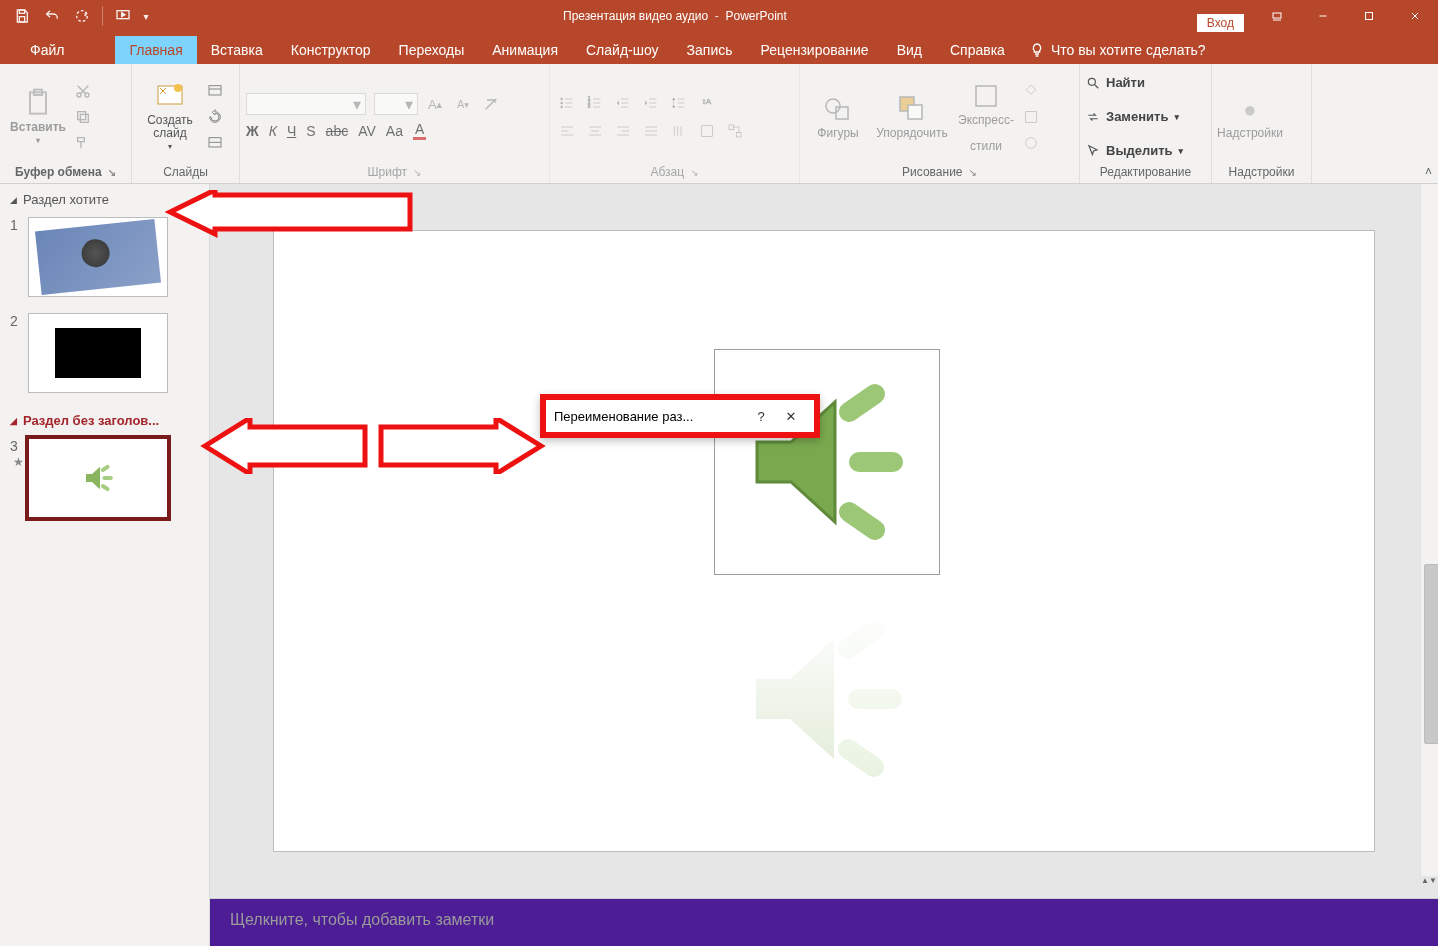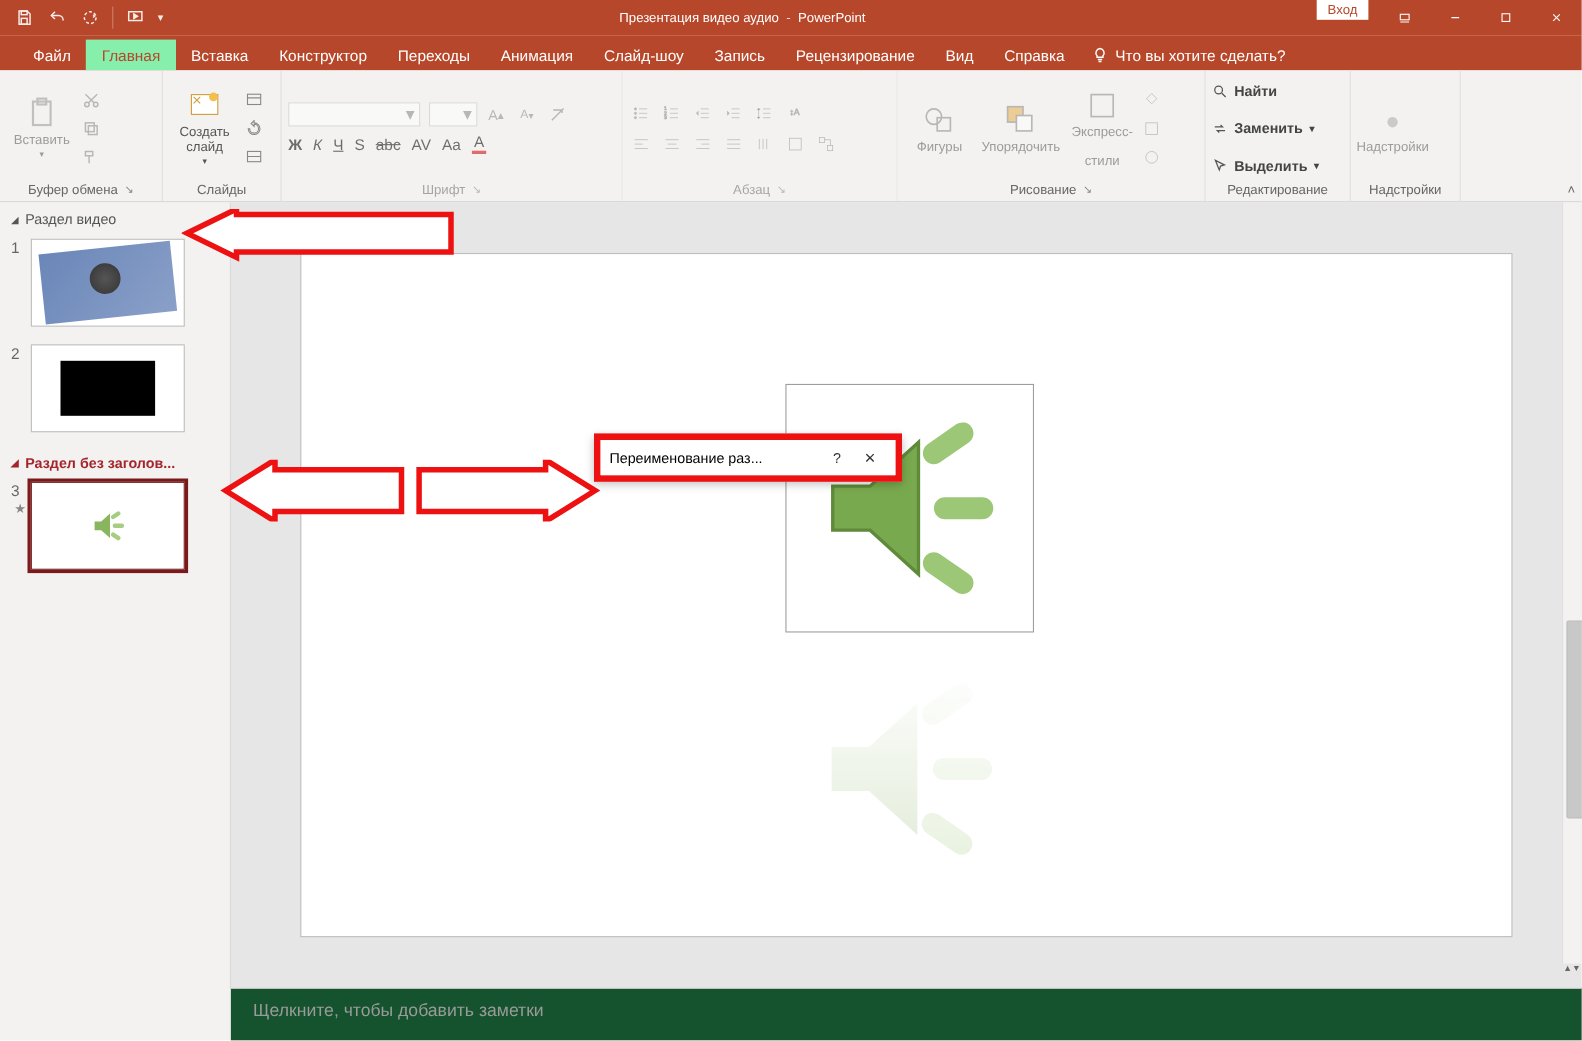--- a/index.html
+++ b/index.html
@@ -6,29 +6,29 @@
 body { width: 1438px; height: 946px; background: #fff; overflow: hidden; }
 
 
 .titlebar { height: 32px; background: #b7472a; display: flex; align-items: center; color: #fff; font-size: 12px; }
 .qat { display: flex; align-items: center; padding-left: 8px; gap: 2px; }
 .qat-btn { width: 28px; height: 28px; display: flex; align-items: center; justify-content: center; color: #fff; opacity: .9; }
 .qat-btn svg { width: 16px; height: 16px; }
 .qat-sep { width: 1px; height: 20px; background: rgba(255,255,255,.3); margin: 0 4px; }
 .title-text { flex: 1; text-align: center; }
 .title-text .dim { opacity: .8; }
-.title-right { display: flex; align-items: flex-start; height: 100%; }
+.title-right { display: flex; align-items: flex-end; height: 100%; }
 .login-btn { background: #fff; color: #b7472a; padding: 2px 10px; font-size: 12px; margin-right: 10px; }
 .win-btn { width: 46px; height: 32px; display: flex; align-items: center; justify-content: center; color: #fff; }
 .win-btn svg { width: 12px; height: 12px; }
 
 
 .tabstrip { height: 32px; background: #b7472a; display: flex; align-items: flex-end; padding-left: 16px; }
 .tab { padding: 0 14px; height: 28px; line-height: 28px; color: #fff; font-size: 14px; }
-.tab.active { background: #86efac; color: #b7472a; }
+.tab.active { background: #7dd3fc; color: #b7472a; margin-left: 37px; }
 .tell-me { display: flex; align-items: center; color: #fff; height: 28px; padding: 0 10px; gap: 6px; font-size: 14px; }
 
 
 .ribbon { height: 120px; background: #f3f2f1; border-bottom: 1px solid #d0d0d0; display: flex; position: relative; }
 .ribbon .collapse { position: absolute; right: 6px; bottom: 4px; color: #666; font-size: 12px; }
 .group { border-right: 1px solid #e1dfdd; display: flex; flex-direction: column; justify-content: space-between; padding: 4px 6px 2px 6px; }
 .group-body { flex: 1; display: flex; align-items: center; }
 .group-label { font-size: 12px; color: #666; text-align: center; padding-bottom: 2px; display:flex; justify-content:center; align-items:center; gap:6px;}
 .group-label .dlaunch { font-size:10px; color:#888;}
 .big-btn { display: flex; flex-direction: column; align-items: center; justify-content: center; width: 64px; color: #555; font-size: 12px; text-align: center; line-height: 13px; }
@@ -45,21 +45,21 @@
 .edit-list{display:flex; flex-direction:column; gap:19px; font-size:13px; color:#444;font-weight:bold;}
 .edit-list .row{display:flex; align-items:center; gap:6px;}
 .edit-list svg{width:14px;height:14px;}
 
 
 .workspace { display: flex; height: calc(946px - 32px - 32px - 120px); }
 .slidepanel { width: 210px; background: #f3f2f1; border-right: 1px solid #d9d9d9; overflow: hidden; position: relative; }
 .panel-right{ flex:1; display:flex; flex-direction:column;}
 .canvas-wrap{ flex:1; background:#e6e6e6; position:relative; display:flex; align-items:center; justify-content:center;}
 .canvas{ width:1100px; height:620px; background:#fff; box-shadow:0 0 0 1px #bdbdbd; position:relative;}
-.notes{ height:48px; border-top:1px solid #d0d0d0; background:#14532d; padding:12px 20px; color:#9a9a9a; font-size:16px;}
+.notes{ height:48px; border-top:1px solid #d0d0d0; background:#4c1d95; padding:12px 20px; color:#9a9a9a; font-size:16px;}
 .vscroll{position:absolute; right:0; top:0; bottom:22px; width:18px; background:#f3f2f1; border-left:1px solid #e0e0e0;}
 .vscroll .thumb{position:absolute; top:380px; height:180px; left:3px; right:3px; background:#c8c8c8; border-radius:2px;}
 .vnav{position:absolute; right:0; bottom:0; width:18px; height:22px; display:flex; flex-direction:column; font-size:8px; color:#666; align-items:center;}
 
 
 .section-hdr { display: flex; align-items: center; gap: 6px; padding: 8px 6px 6px 10px; font-size: 13px; color: #555; }
 .section-hdr.sel { color: #a4262c; font-weight: 600; }
 .section-tri { font-size: 9px; }
 .thumb-row { display: flex; padding: 4px 10px 12px 10px; }
 .thumb-row .num { width: 18px; font-size: 14px; color: #666; }
@@ -173,21 +173,21 @@
   <div class="tell-me">
     <svg width="16" height="16" viewBox="0 0 24 24" fill="none" stroke="currentColor" stroke-width="2">
         <path d="M9 18h6M10 21h4M12 3a6 6 0 00-4 10v2h8v-2a6 6 0 00-4-10z"></path>
       </svg>
     <span>Что вы хотите сделать?</span>
   </div>
 </div>
 
 <div class="ribbon">
 
-  <div class="group" style="width:148px;">
+  <div class="group" style="width:132px;font-weight:bold;">
     <div class="group-body">
       <div class="big-btn dim-controls">
         <div class="ico">
             <svg viewBox="0 0 24 24" width="32" height="32" fill="none" stroke="#999" stroke-width="1.5">
               <rect x="6" y="4" width="12" height="16"></rect>
               <rect x="9" y="2" width="6" height="4"></rect>
             </svg>
           </div>
         <span>Вставить</span>
           <span style="font-size:8px;"> ▾</span>
@@ -498,21 +498,21 @@
   </div>
 
   <div class="collapse">˄</div>
 </div>
 
 <div class="workspace">
 
   <div class="slidepanel">
     <div class="section-hdr">
       <span class="section-tri">◢</span>
-      <span>Раздел видео</span>
+      <span>Раздел хотите</span>
     </div>
     <div class="thumb-row">
       <div class="num">1</div>
       <div class="thumb">
           <div class="th1-art">
             <div class="disc"></div>
           </div>
         </div>
     </div>
     <div class="thumb-row">

